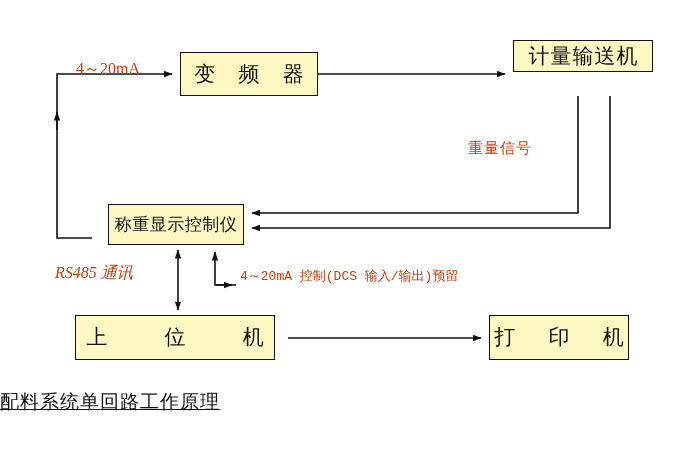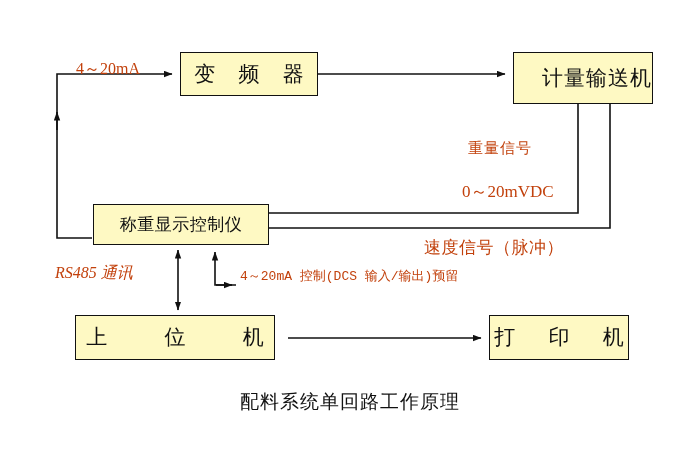--- a/index.html
+++ b/index.html
@@ -35,23 +35,23 @@
     color: #111111;
     z-index: 3;
   }
   .node-label {
     white-space: nowrap;
     line-height: 1;
   }
   
   #node-inverter      { left: 180px; top: 52px;  width: 138px; height: 44px; }
   #node-inverter .node-label      { font-size: 21px; letter-spacing: 9px; text-indent: 9px; }
-  #node-feeder        { left: 513px; top: 52px;  width: 140px; height: 52px; justify-content: flex-end; }
+  #node-feeder        { left: 513px; top: 40px;  width: 140px; height: 32px; }
   #node-feeder .node-label        { font-size: 21px; letter-spacing: 1px; text-indent: 1px; }
-  #node-controller    { left: 93px;  top: 204px; width: 176px; height: 41px; }
+  #node-controller    { left: 108px;  top: 204px; width: 136px; height: 41px; }
   #node-controller .node-label    { font-size: 17px; letter-spacing: 0.5px; }
   #node-host          { left: 75px;  top: 315px; width: 200px; height: 45px; }
   #node-host .node-label          { font-size: 21px; letter-spacing: 26px; text-indent: 26px; }
   #node-printer       { left: 489px; top: 315px; width: 140px; height: 45px; }
   #node-printer .node-label       { font-size: 21px; letter-spacing: 14px; text-indent: 14px; }
 
   .wire-text {
     position: absolute;
     color: #c2410c;
     white-space: nowrap;
@@ -63,25 +63,26 @@
   #label-weight-range { left: 462px; top: 182px; font-size: 17px; }
   #label-speed-sig    { left: 424px; top: 238px; font-size: 17px; letter-spacing: 0.5px; }
   #label-rs485        { left: 55px;  top: 264px; font-size: 16px; font-style: italic; }
   #label-dcs          { left: 240px; top: 270px; font-size: 13px; font-family: Liberation Mono, monospace; }
 
   #caption {
     position: absolute;
     left: 0;
     top: 389px;
     width: 700px;
-    text-align: center;
+    text-align: left;
     font-size: 19px;
     letter-spacing: 1px;
     color: #111111;
     z-index: 4;
+    text-decoration: underline;
   }
 </style>
 </head>
 <body>
 
 <div id="diagram-root">
 
   <svg id="wire-layer" viewBox="0 0 700 471" xmlns="http://www.w3.org/2000/svg">
     <defs>
       <marker id="arrow-right" markerWidth="9" markerHeight="9" refX="8" refY="3.2" orient="auto" markerUnits="userSpaceOnUse">
@@ -140,23 +141,21 @@
   </div>
 
   <div class="node" id="node-printer">
     <span class="node-label">打 印 机</span>
   </div>
 
   <div class="wire-text" id="label-4-20ma-top">4～20mA</div>
 
   <div class="wire-text" id="label-weight-sig">重量信号</div>
 
-  <div class="wire-text" id="label-weight-range">0～20mVDC</div>
 
-  <div class="wire-text" id="label-speed-sig">速度信号（脉冲）</div>
 
   <div class="wire-text" id="label-rs485">RS485 通讯</div>
 
   <div class="wire-text" id="label-dcs">4～20mA 控制(DCS 输入/输出)预留</div>
 
   <div id="caption">配料系统单回路工作原理</div>
 
 </div>
 
 </body></html>

